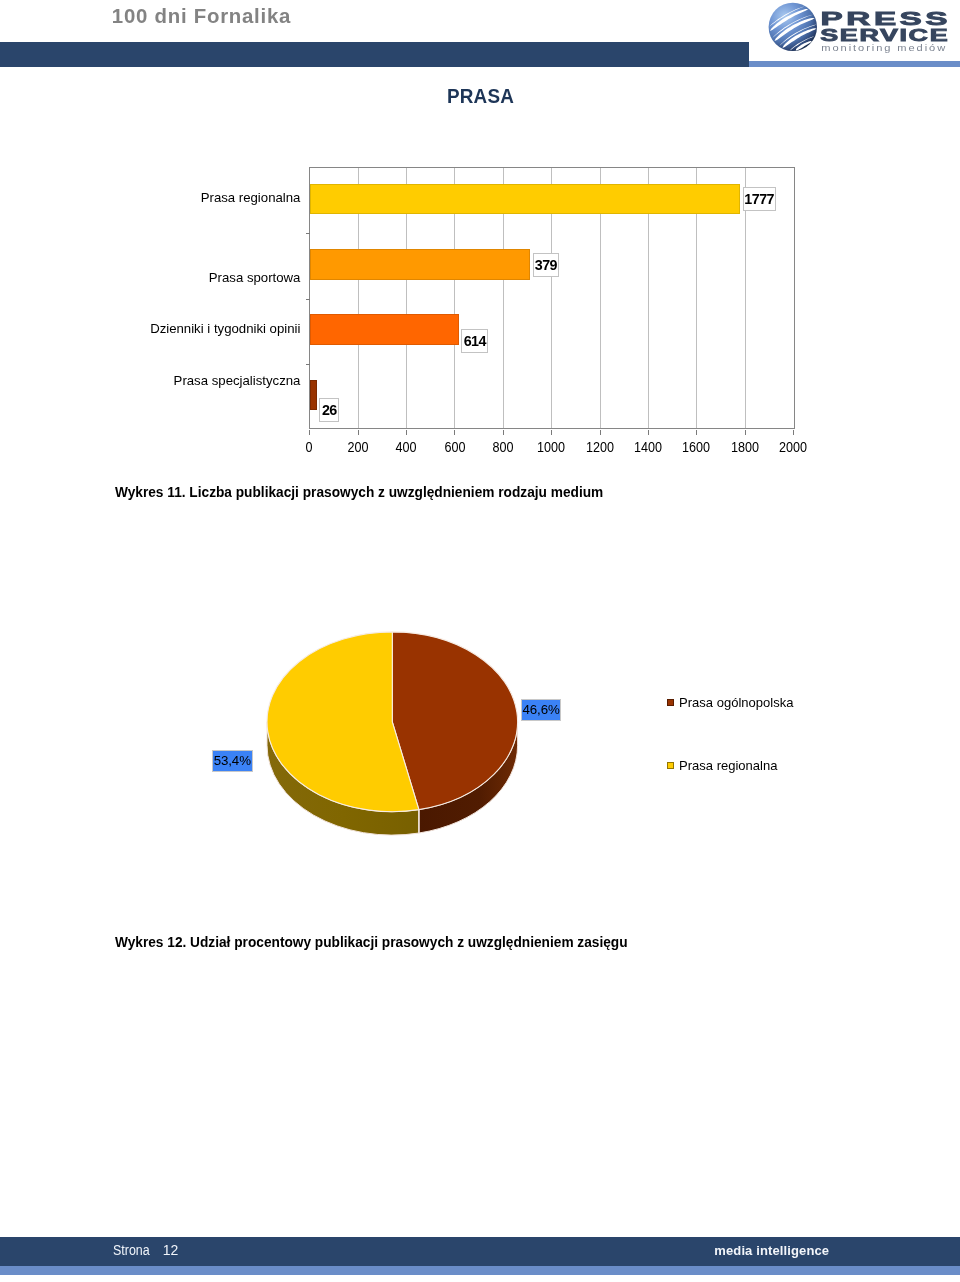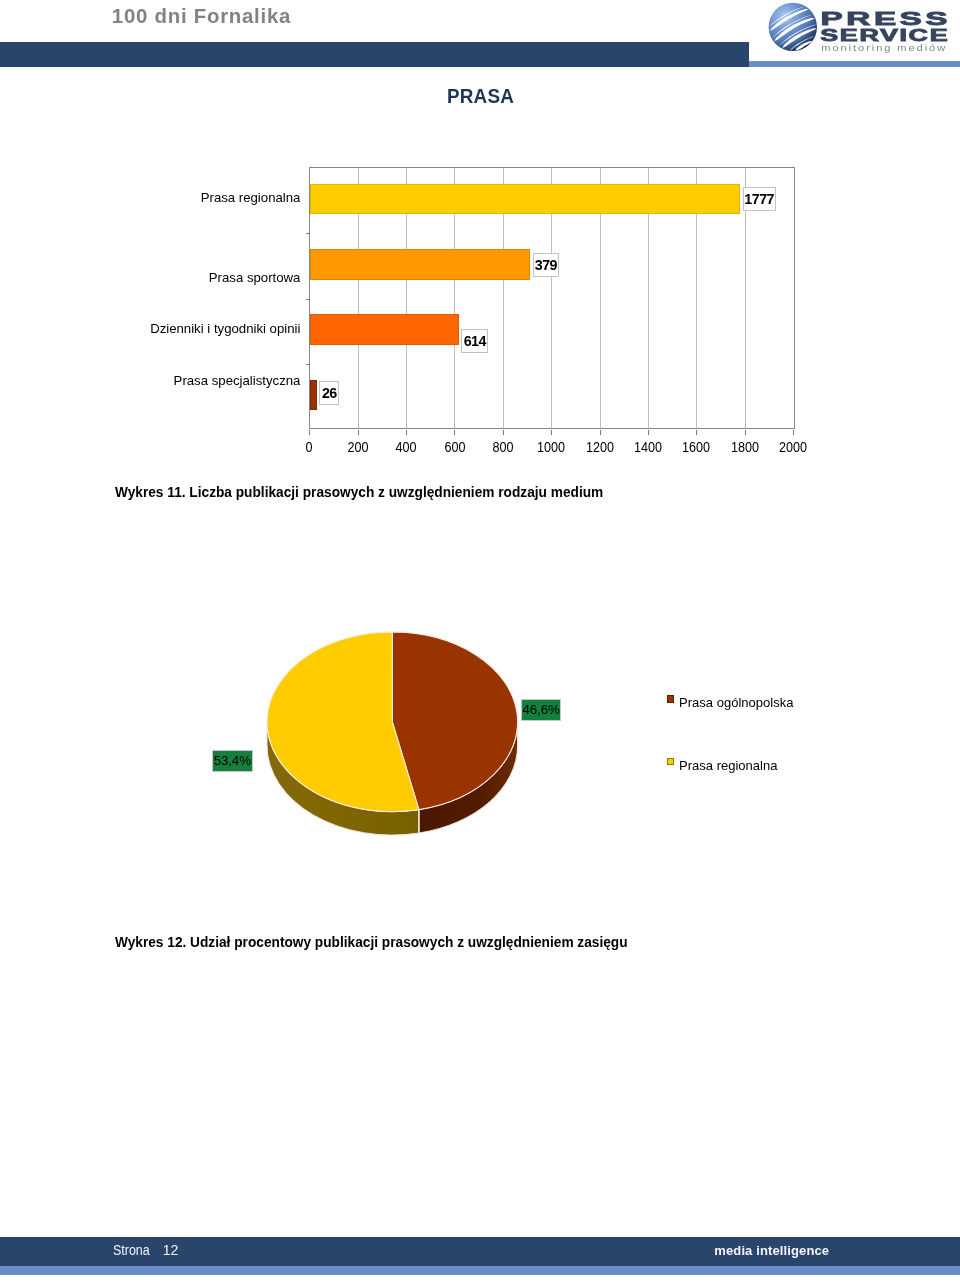--- a/index.html
+++ b/index.html
@@ -37,24 +37,24 @@
   .xt{position:absolute;font-size:14px;color:#000;text-align:center;white-space:nowrap;
       transform:scaleX(0.90);line-height:14px;}
 
   
   .caption{position:absolute;font-size:14.0px;font-weight:bold;color:#000;white-space:nowrap;
            line-height:15px;transform-origin:left center;
            transform:scaleX(0.978);}
 
   
   .pie{position:absolute;left:240px;top:610px;width:620px;height:240px;}
-  .pielab{position:absolute;background:#15803d;border:1px solid #c8c8c8;font-size:13.3px;
+  .pielab{position:absolute;background:#3b82f6;border:1px solid #c8c8c8;font-size:13.3px;
           color:#000;line-height:20px;height:20px;text-align:center;width:38.6px;
           letter-spacing:-0.1px;}
-  .legrow{position:absolute;display:flex;align-items:flex-start;}
+  .legrow{position:absolute;display:flex;align-items:center;}
   .legsw{width:7.4px;height:7.4px;margin-right:4.4px;display:inline-block;
           box-sizing:border-box;border:1px solid rgba(0,0,0,0.42);}
   .legtx{font-size:13.5px;color:#000;white-space:nowrap;display:inline-block;
           transform:scaleX(0.965);transform-origin:left center;}
 
   
   .ftr-band{position:absolute;left:0px;top:1237px;width:960px;height:29px;background:#2a456b;}
   .ftr-rule{position:absolute;left:0px;top:1266px;width:960px;height:9px;background:#6a8dc8;}
   .ftr-page{position:absolute;left:113.4px;top:1243.2px;font-size:14px;color:#f0f4fa;line-height:14px;
             transform:scaleX(0.89);transform-origin:left center;}
@@ -158,21 +158,21 @@
     <div id="cats">
         <div class="cat" style="right: 509.6px; top: 29.9px;">Prasa regionalna</div>
         <div class="cat" style="right: 509.6px; top: 95.3px; margin-top: 15px;">Prasa sportowa</div>
         <div class="cat" style="right: 509.6px; top: 160.7px;">Dzienniki i tygodniki opinii</div>
         <div class="cat" style="right: 509.6px; top: 213px;">Prasa specjalistyczna</div>
       </div>
     <div id="vlabs">
         <div class="vlab" style="left: 632.6px; width: 31.1px; top: 27.1px;">1777</div>
         <div class="vlab" style="left: 422.5px; width: 24.7px; top: 92.5px;">379</div>
         <div class="vlab" style="left: 351.4px; width: 24.7px; top: 157.9px; margin-top: 11px;">614</div>
-        <div class="vlab" style="left: 209.2px; width: 18.3px; top: 221px;">26</div>
+        <div class="vlab" style="left: 209.2px; width: 18.3px; top: 238px;">26</div>
       </div>
   </div>
 
   <div class="caption" style="left:114.7px;top:485.2px">Wykres 11. Liczba publikacji prasowych z uwzględnieniem rodzaju medium</div>
 
   <div class="pie">
     <svg id="piesvg" width="620" height="240" viewBox="0 0 620 240">
         <defs>
           <linearGradient id="sideg0" x1="0" y1="0" x2="1" y2="0">
             <stop offset="0%" stop-color="#4a1800"></stop>

